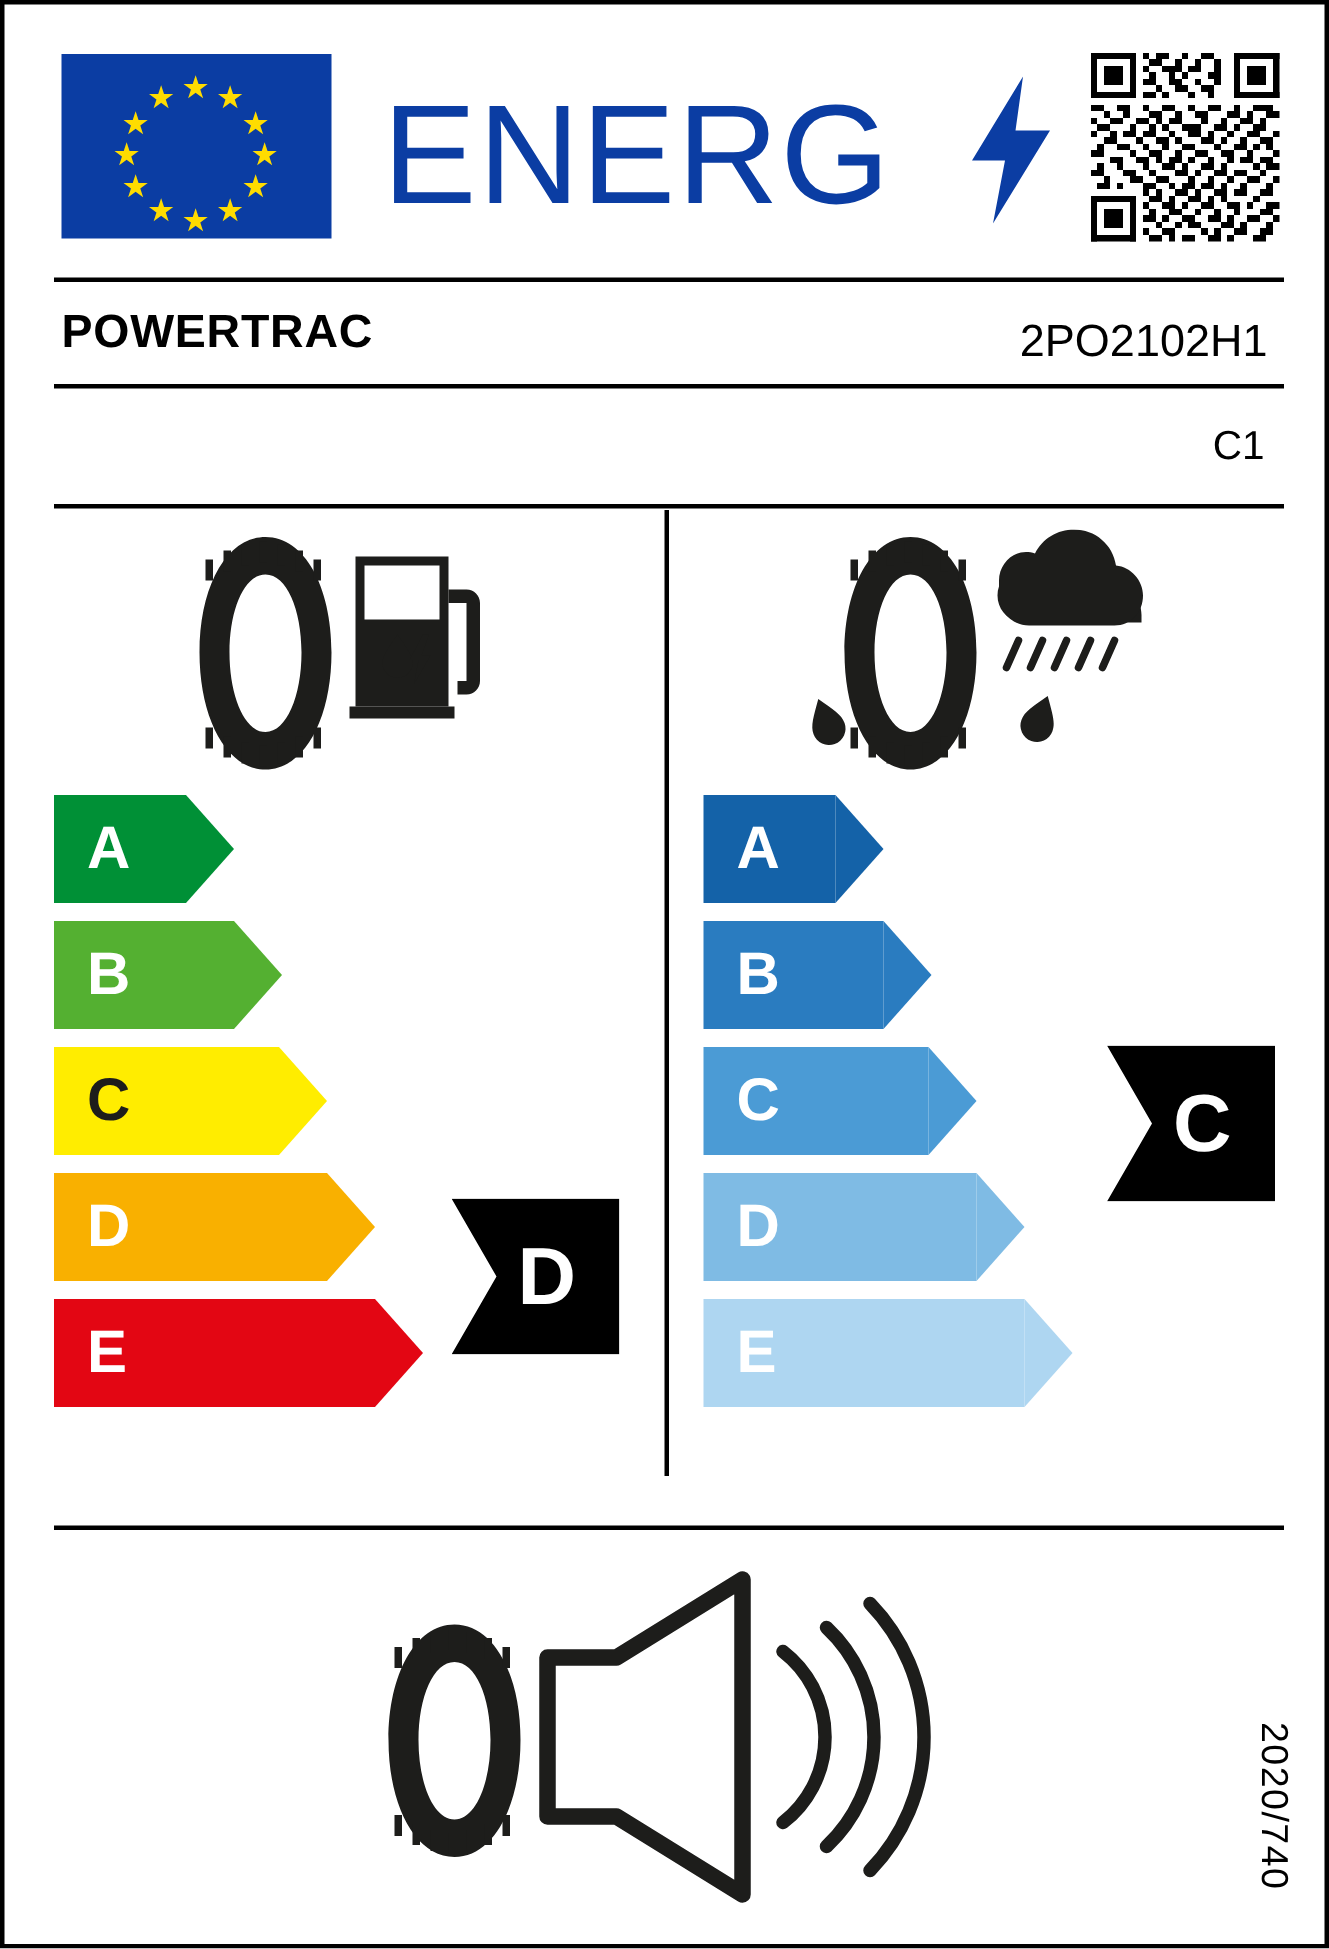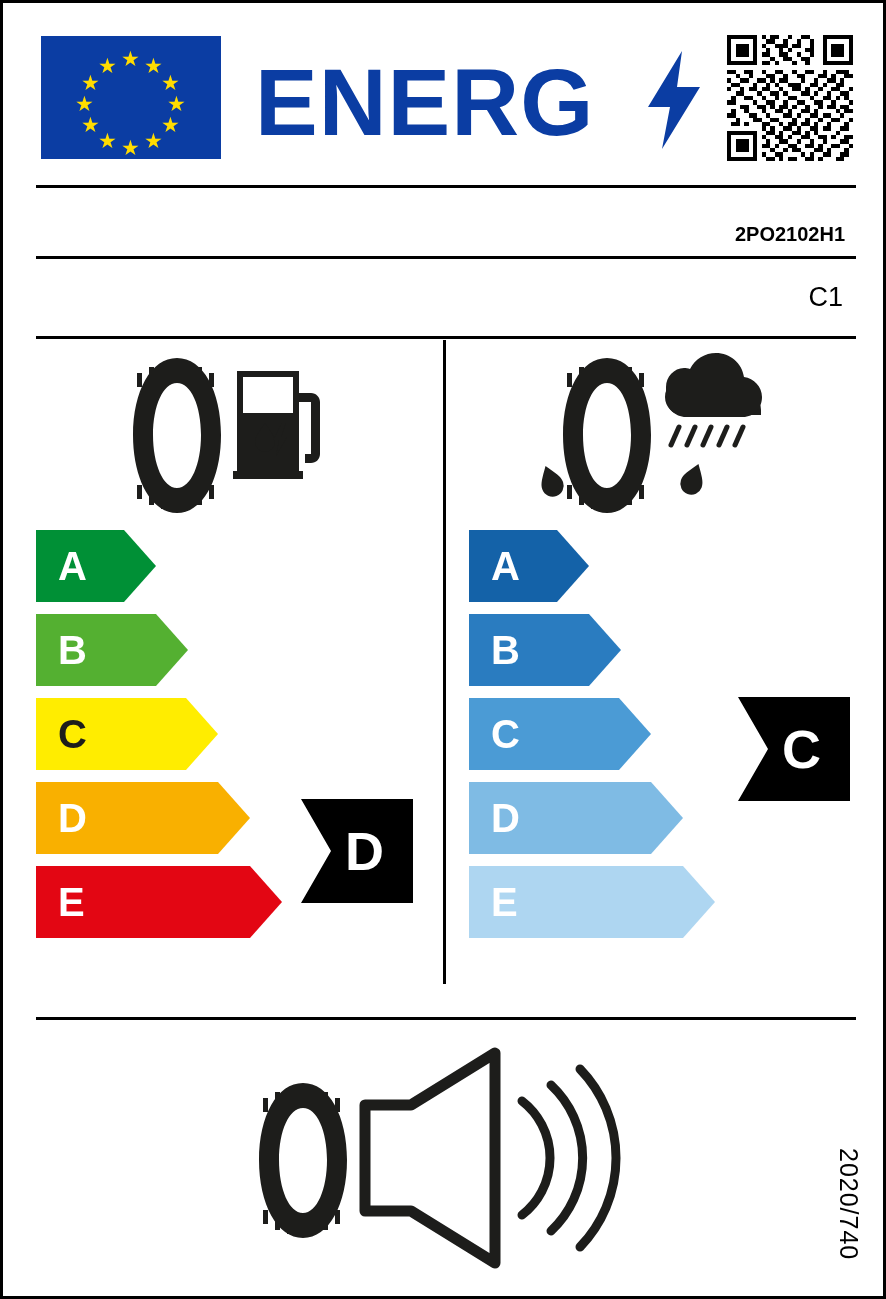--- a/index.html
+++ b/index.html
@@ -39,21 +39,21 @@
     color: #ffdc00;
     font-size: 21px;
     line-height: 21px;
     width: 21px;
     text-align: center;
   }
   .energy-word {
     position: absolute;
     left: 252px; top: 46px;
     font-size: 94px;
-    font-weight: bold;
+    font-weight: normal;
     letter-spacing: 1px;
     color: #0b3da3;
     font-family: "Liberation Sans", sans-serif;
   }
   .bolt {
     position: absolute;
     left: 645px; top: 48px;
     width: 52px; height: 98px;
   }
   .qr {
@@ -77,23 +77,23 @@
 
   .brand {
     position: absolute;
     left: 38px; top: 200px;
     font-size: 31px;
     font-weight: bold;
     letter-spacing: 0.5px;
   }
   .sku {
     position: absolute;
-    right: 38px; top: 220px;
-    font-size: 20px;
-    font-weight: bold;
+    right: 38px; top: 208px;
+    font-size: 30px;
+    font-weight: normal;
   }
   .tyre-size {
     position: absolute;
     left: 38px; top: 271px;
     font-size: 37px;
     font-weight: bold;
     letter-spacing: 0.5px;
   }
   .tyre-class {
     position: absolute;
@@ -432,20 +432,21 @@
         <rect x="14" y="28" width="2" height="1"></rect>
           <rect x="18" y="28" width="2" height="1"></rect>
         <rect x="21" y="28" width="1" height="1"></rect>
           <rect x="25" y="28" width="2" height="1"></rect>
       </g>
     </svg>
   </div>
 
   <div class="rule top"></div>
 
+  <div class="brand">POWERTRAC</div>
   <div class="sku">2PO2102H1</div>
 
   <div class="rule mid"></div>
 
   <div class="tyre-class">C1</div>
 
   <div class="rule bottom-sizes"></div>
 
   <div class="vdivider"></div>
 

